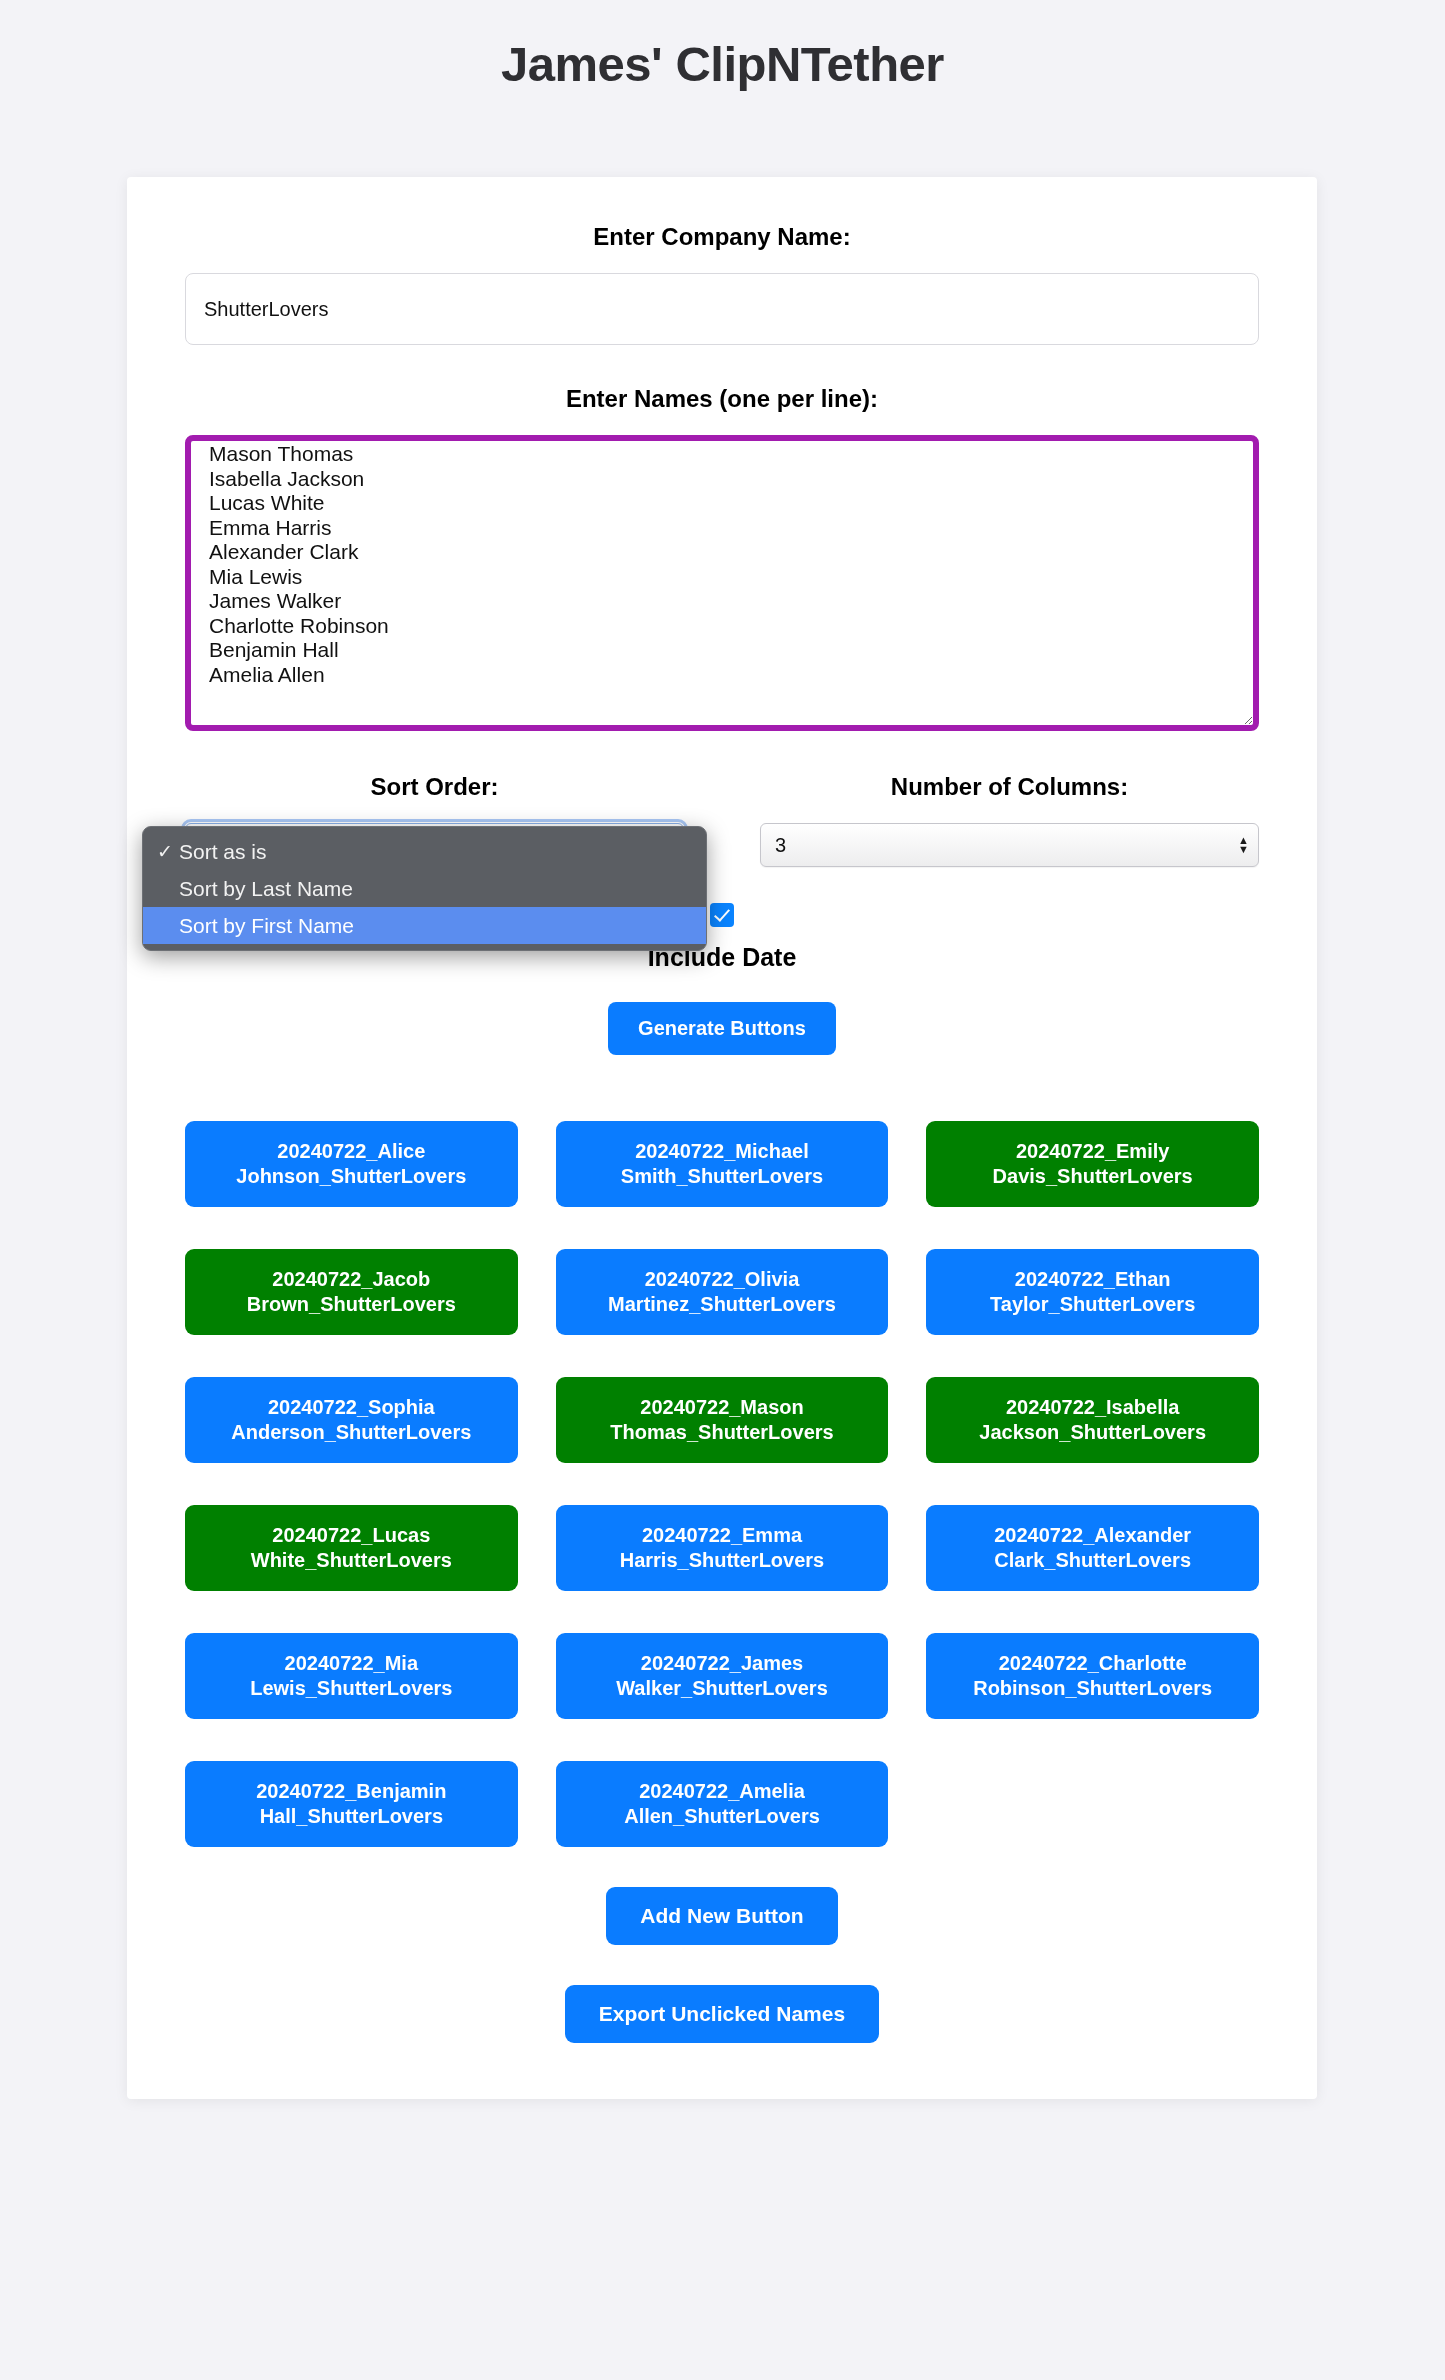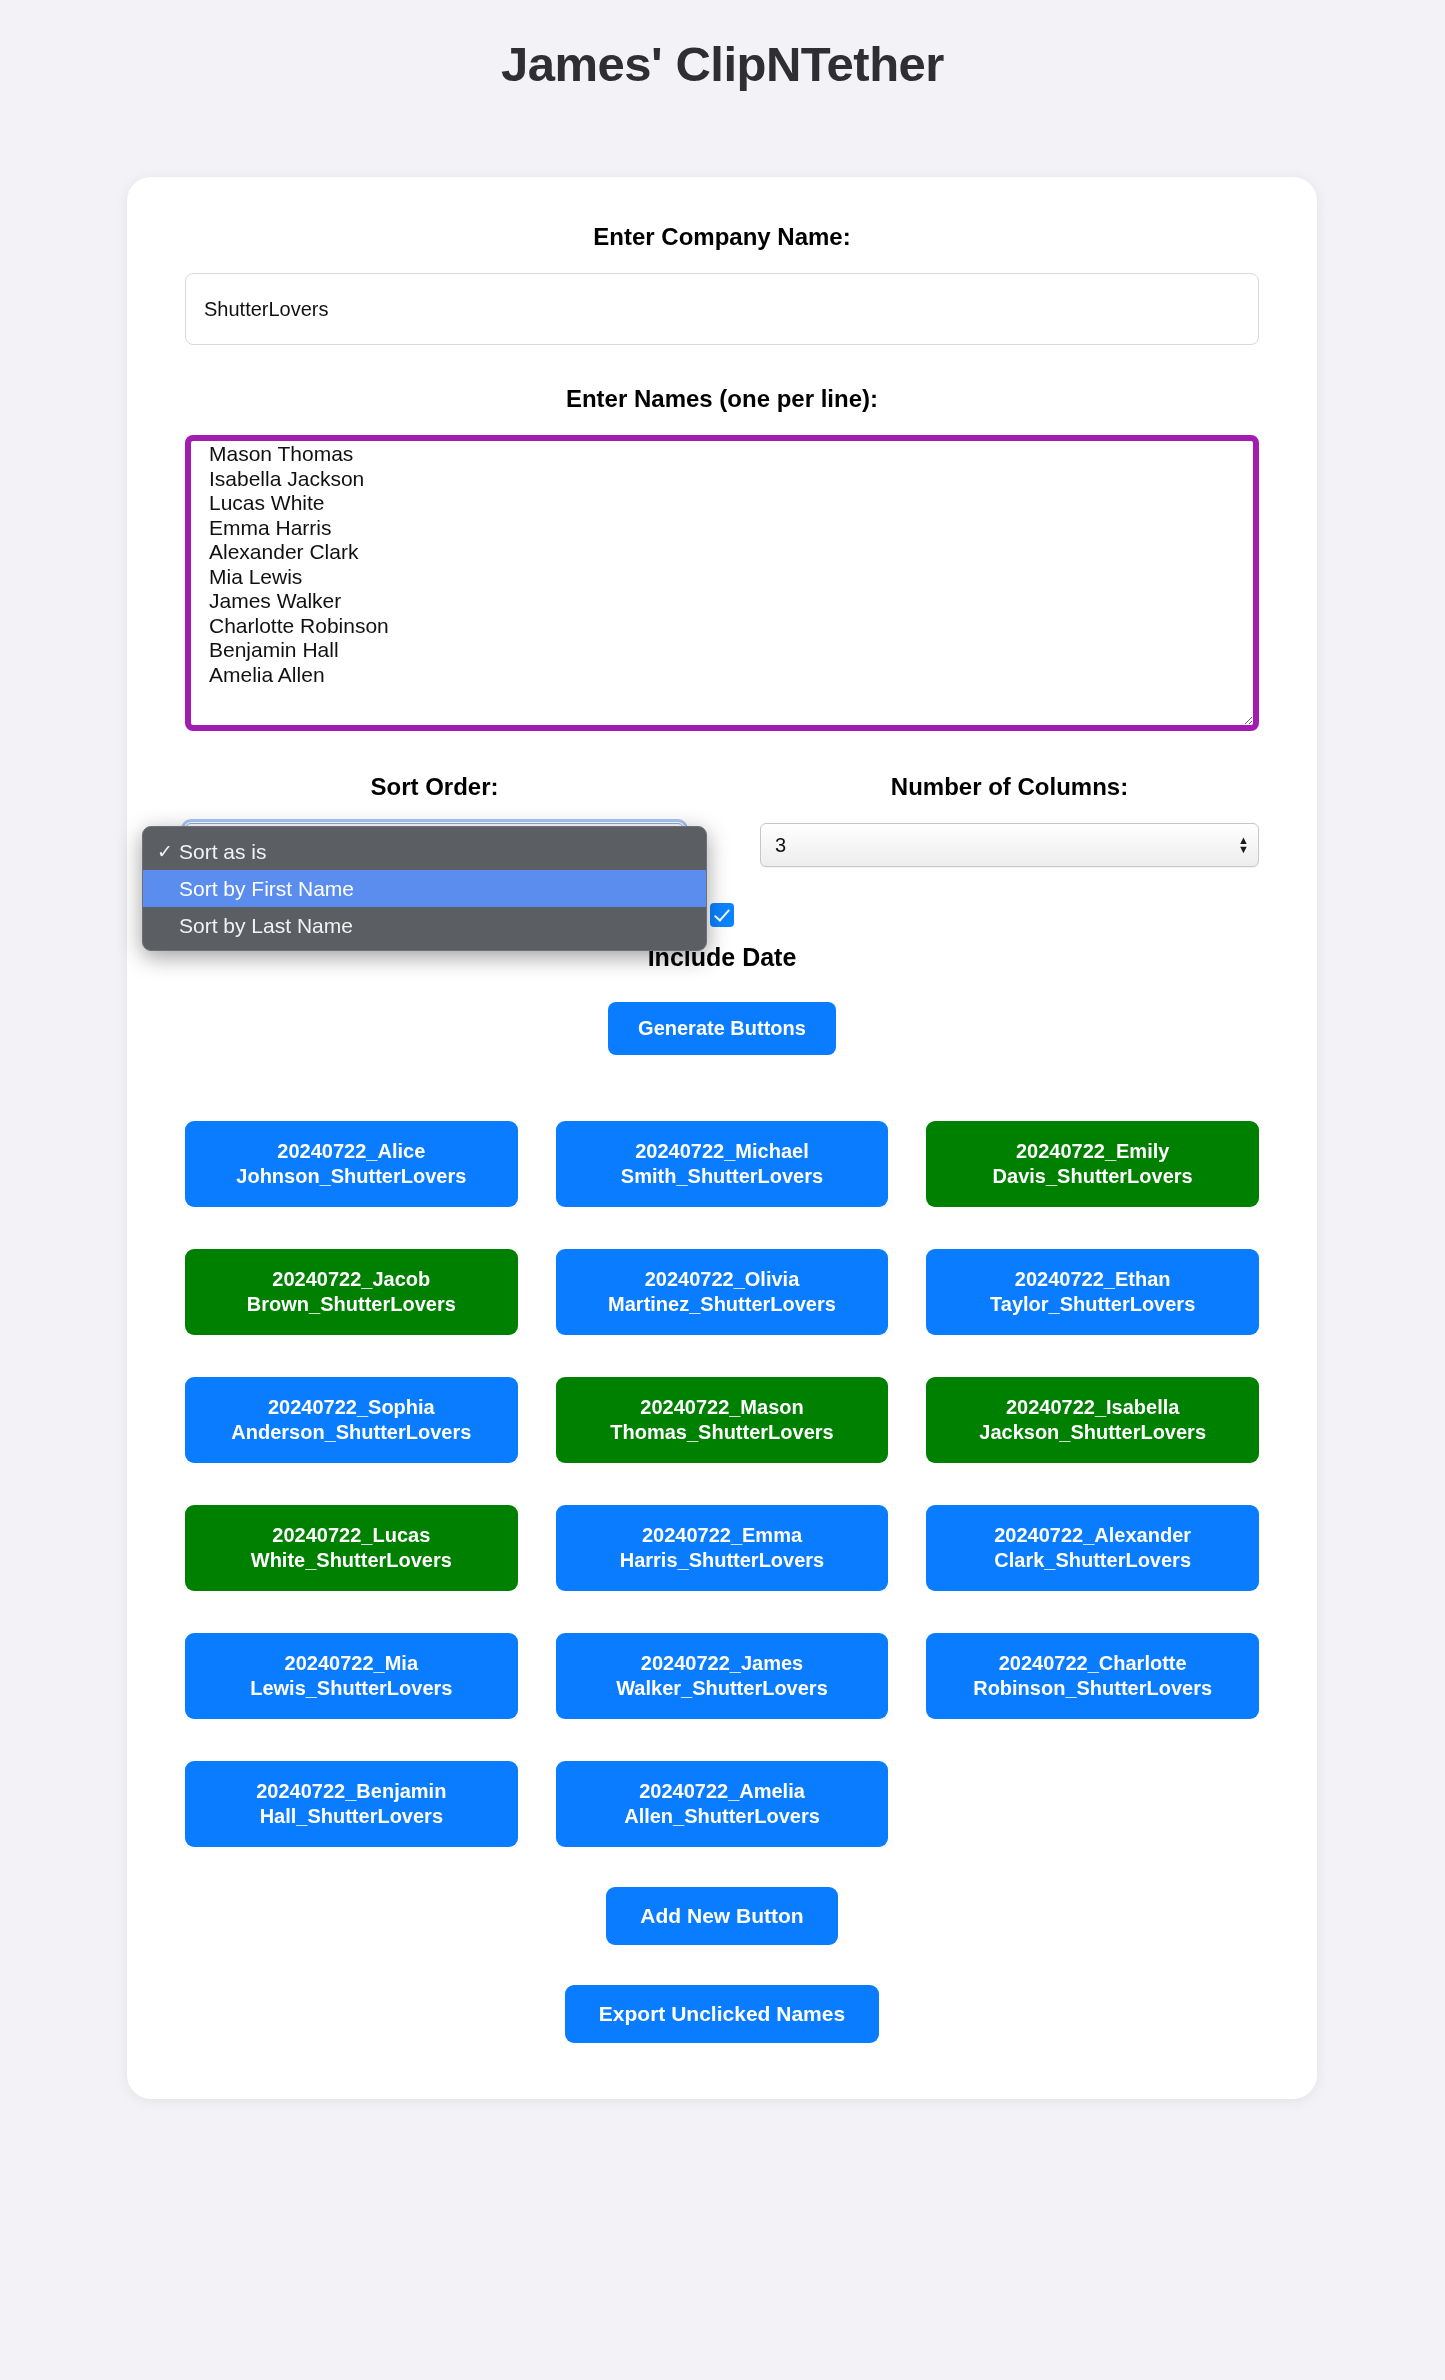--- a/index.html
+++ b/index.html
@@ -19,21 +19,21 @@
     padding-top: 36px;
     letter-spacing: -0.5px;
   }
 
   .card {
     position: absolute;
     left: 127px;
     top: 177px;
     width: 1190px;
     background: #ffffff;
-    border-radius: 24px;
+    border-radius: 4px;
     box-shadow: 0 2px 14px rgba(0,0,0,0.07);
     padding: 46px 58px 56px 58px;
   }
 
   .field-label {
     text-align: center;
     font-size: 24px;
     font-weight: bold;
     color: #000;
     margin: 0 0 22px 0;
@@ -313,21 +313,21 @@
 
   <button class="bottom-btn">Add New Button</button>
   <button class="bottom-btn">Export Unclicked Names</button>
 </div>
 
 <div class="dropdown-popup" id="sort-dropdown">
     <div class="dd-item">
       <span class="chk">✓</span>
       <span>Sort as is</span>
     </div>
+    <div class="dd-item">
+      <span class="chk"></span>
+      <span>Sort by Last Name</span>
+    </div>
     <div class="dd-item selected">
       <span class="chk"></span>
       <span>Sort by First Name</span>
     </div>
-    <div class="dd-item">
-      <span class="chk"></span>
-      <span>Sort by Last Name</span>
-    </div>
   </div>
 
 </body></html>

